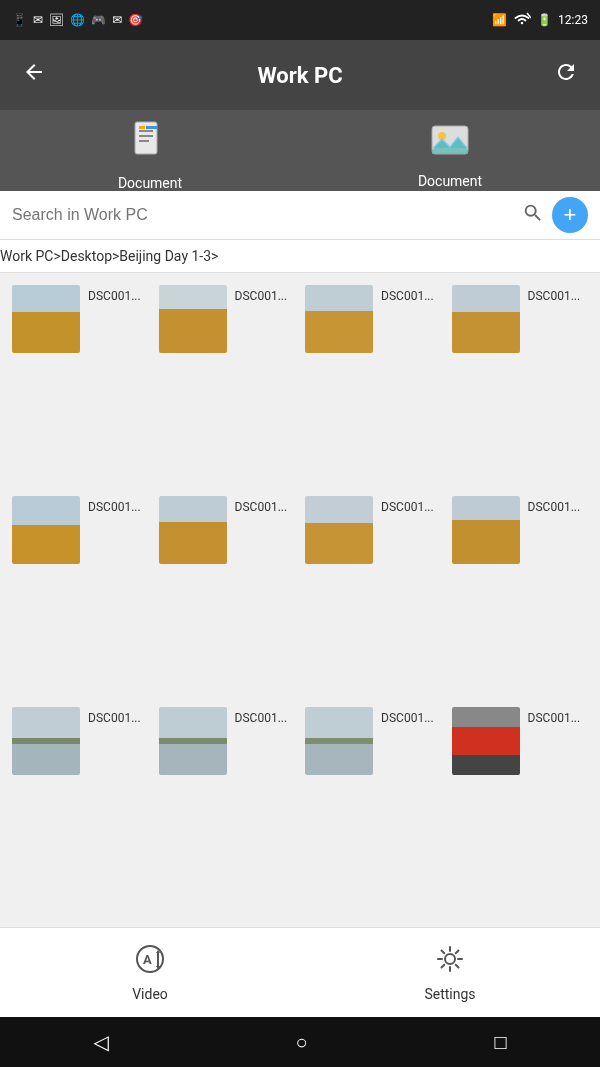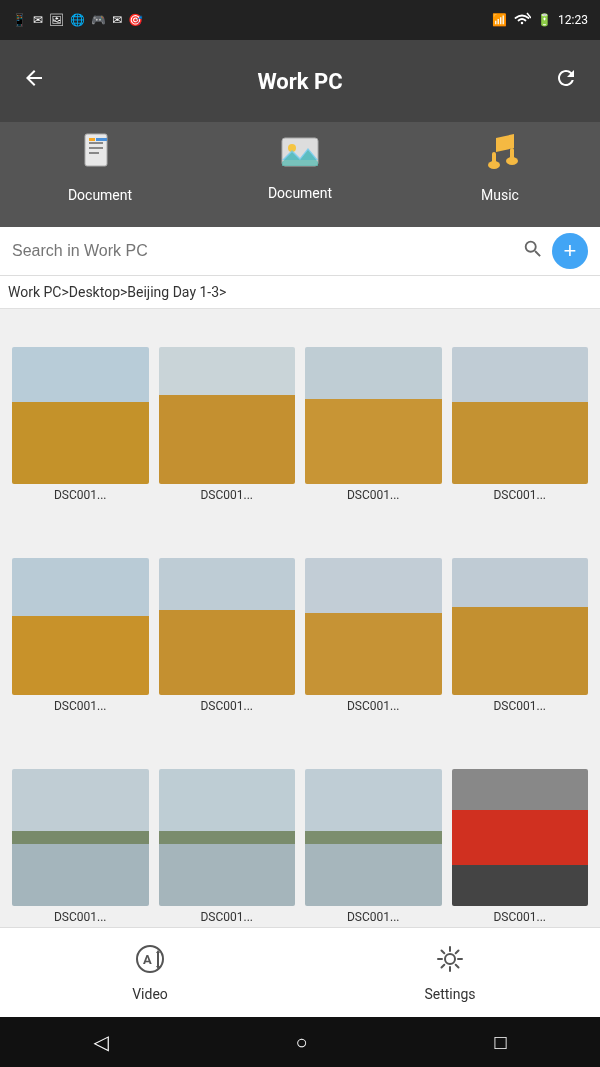--- a/index.html
+++ b/index.html
@@ -27,21 +27,21 @@
       display: flex;
       gap: 6px;
       align-items: center;
       font-size: 12px;
     }
 
     
     #header {
       background: #444;
       color: #fff;
-      height: 82px;
+      height: 70px;
       display: flex;
       align-items: center;
       justify-content: space-between;
       padding: 0 16px;
     }
     #header .title {
       font-size: 22px;
       font-weight: bold;
       color: #fff;
     }
@@ -52,21 +52,21 @@
       font-size: 22px;
       cursor: pointer;
       padding: 6px;
     }
 
     
     #category-bar {
       background: #555;
       display: flex;
       justify-content: space-around;
-      padding: 10px 0 24px;
+      padding: 10px 0 0;
     }
     .cat-item {
       display: flex;
       flex-direction: column;
       align-items: center;
       color: #fff;
       cursor: pointer;
       flex: 1;
     }
     .cat-icon {
@@ -115,42 +115,41 @@
       font-size: 22px;
       cursor: pointer;
       display: flex;
       align-items: center;
       justify-content: center;
     }
 
     
     #breadcrumb {
       background: #fff;
-      padding: 8px 8px;
+      padding: 8px 0;
       font-size: 14px;
       color: #333;
       border-bottom: 1px solid #e0e0e0;
     }
 
     
     #photo-grid {
       background: #f0f0f0;
       padding: 12px;
       display: grid;
       grid-template-columns: repeat(4, 1fr);
       gap: 10px;
       overflow-y: auto;
       height: calc(1067px - 40px - 70px - 90px - 40px - 40px - 90px - 50px);
     }
     .photo-item {
       display: flex;
-      flex-direction: column;
-      align-items: center;
-      cursor: pointer;
-      margin-top: 26px;
+      flex-direction: row;
+      align-items: flex-start;
+      cursor: pointer;
     }
     .photo-thumb {
       width: 100%;
       aspect-ratio: 1;
       border-radius: 2px;
       overflow: hidden;
       background: #c8b090;
     }
     .photo-name {
       font-size: 12px;
@@ -290,32 +289,20 @@
       <svg width="40" height="40" viewBox="0 0 40 40">
         <rect x="2" y="6" width="36" height="28" rx="3" fill="#ddd"></rect>
         <rect x="2" y="6" width="36" height="28" rx="3" stroke="#aaa" stroke-width="1" fill="none"></rect>
         <circle cx="12" cy="16" r="4" fill="#f5c542"></circle>
         <path d="M2 28 L12 18 L20 26 L28 16 L38 28 Z" fill="#5bc8f5" opacity="0.7"></path>
         <path d="M2 30 L12 20 L20 28 L28 18 L38 30 L38 34 L2 34 Z" fill="#4db6ac" opacity="0.7"></path>
       </svg>
     </div>
     <span class="cat-label">Document</span>
   </div>
-  <div class="cat-item">
-    <div class="cat-icon music">
-      <svg width="36" height="42" viewBox="0 0 36 42">
-        <path d="M14 6 L32 2 L32 16 L14 20 Z" fill="#f5b942"></path>
-        <rect x="10" y="20" width="4" height="14" rx="2" fill="#f5b942"></rect>
-        <rect x="28" y="16" width="4" height="14" rx="2" fill="#f5b942"></rect>
-        <ellipse cx="12" cy="33" rx="6" ry="4" fill="#f5b942"></ellipse>
-        <ellipse cx="30" cy="29" rx="6" ry="4" fill="#f5b942"></ellipse>
-      </svg>
-    </div>
-    <span class="cat-label">Music</span>
-  </div>
 </div>
 
 <div id="search-bar">
   <input type="text" id="search-input" placeholder="Search in Work PC" style="">
   <button class="search-icon-btn">
     <svg width="22" height="22" viewBox="0 0 24 24" fill="#666">
       <path d="M15.5 14h-.79l-.28-.27A6.471 6.471 0 0016 9.5 6.5 6.5 0 109.5 16c1.61 0 3.09-.59 4.23-1.57l.27.28v.79l5 4.99L20.49 19l-4.99-5zm-6 0C7.01 14 5 11.99 5 9.5S7.01 5 9.5 5 14 7.01 14 9.5 11.99 14 9.5 14z"></path>
     </svg>
   </button>
   <button class="add-btn">+</button>

